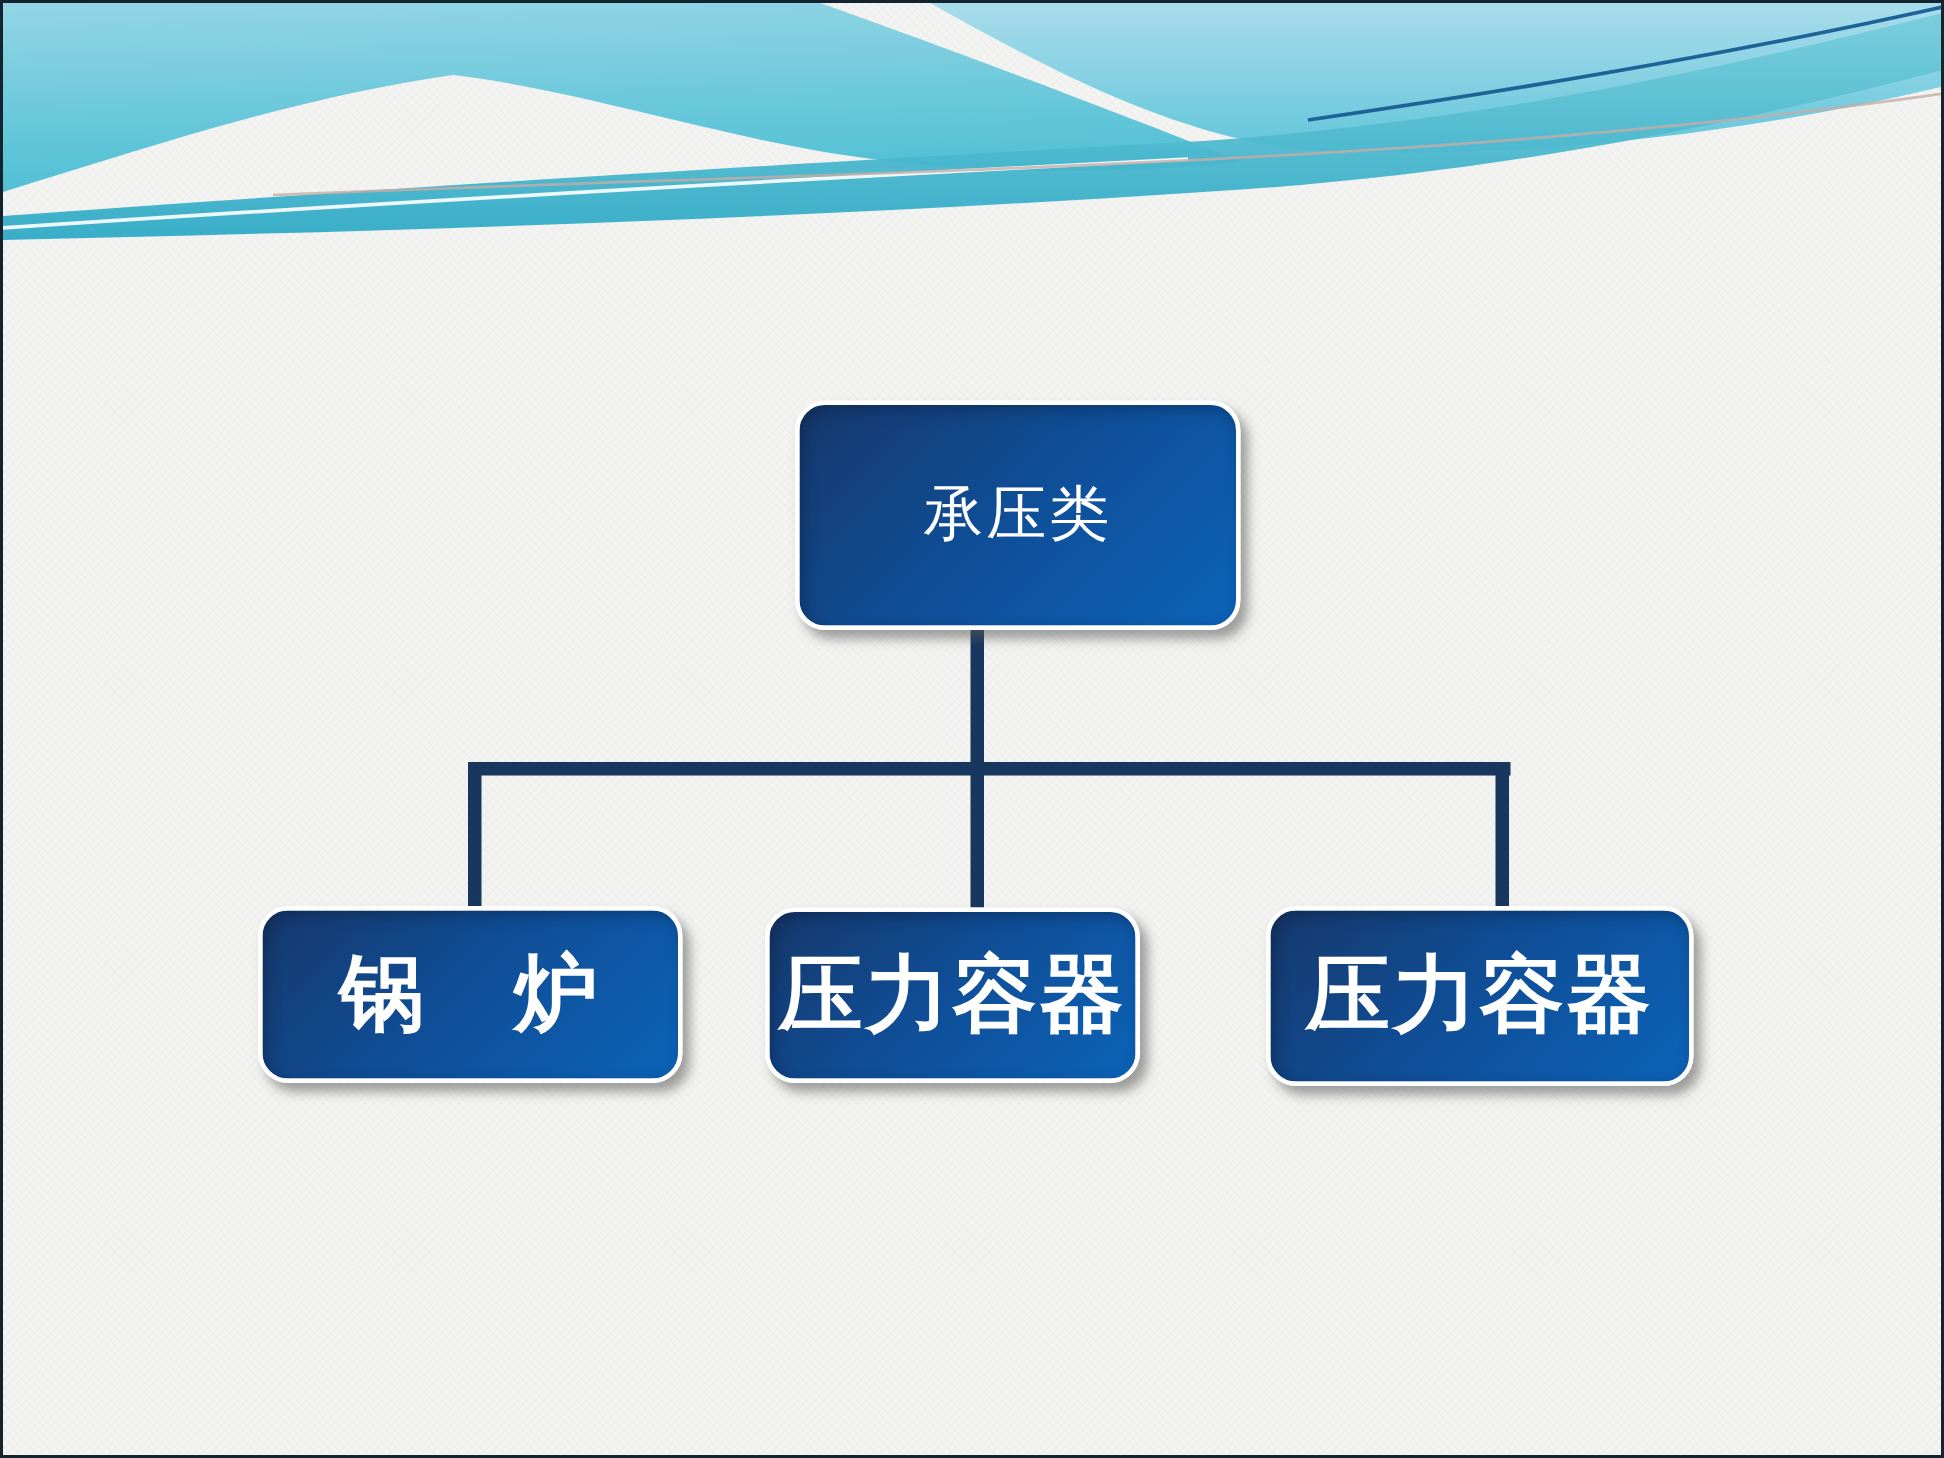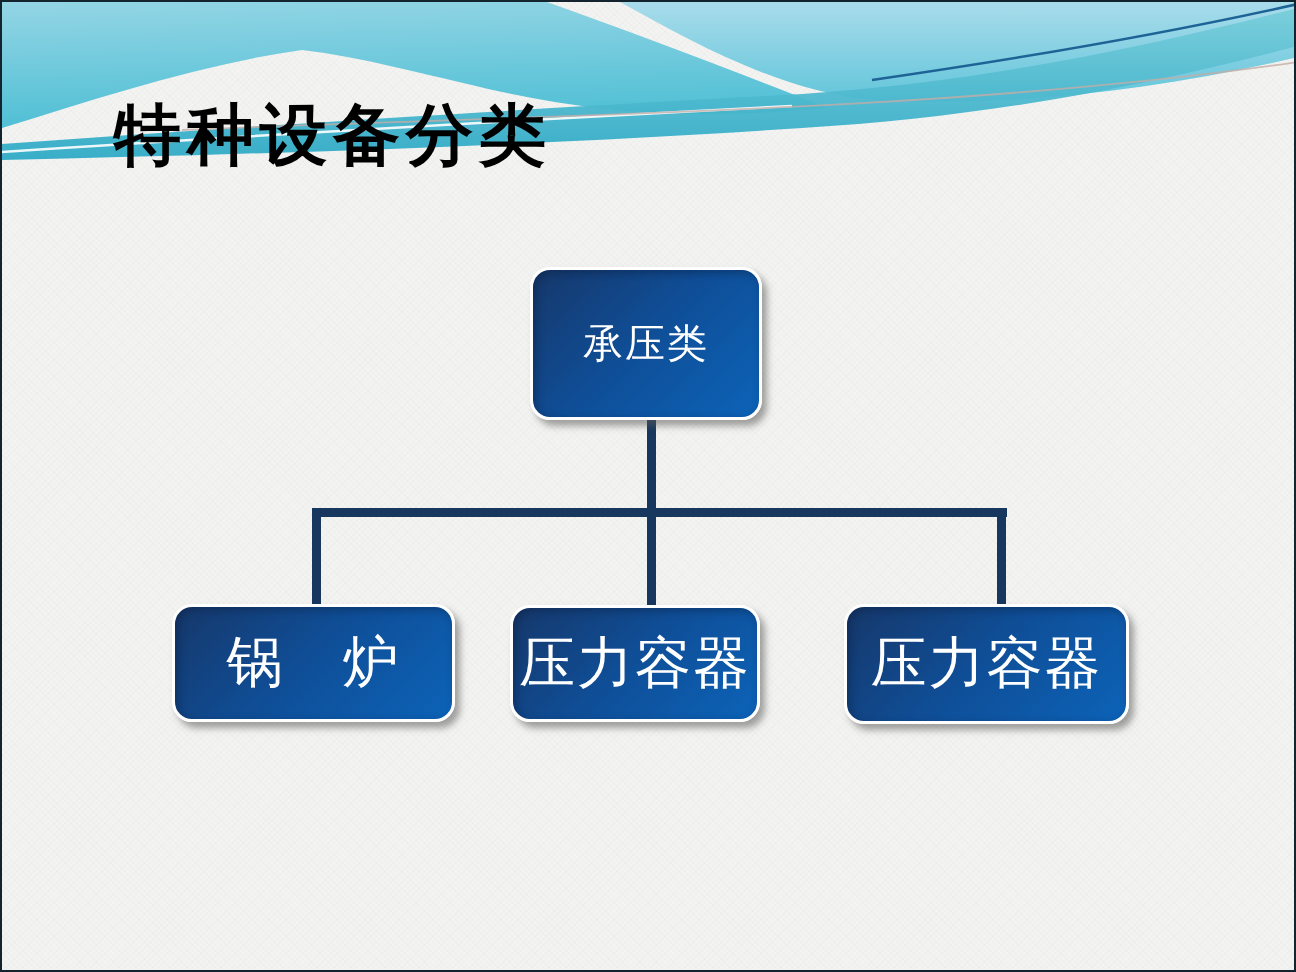--- a/index.html
+++ b/index.html
@@ -23,23 +23,23 @@
   }
   .node{
     position:absolute;
     display:flex;flex-direction:column;align-items:center;justify-content:center;
     box-sizing:border-box;
     color:#fff;text-align:center;
     border:3px solid #fff;border-radius:20px;
     background:linear-gradient(135deg,#16386B 0%,#0F4E97 48%,#0C63B8 100%);
     box-shadow:5px 6px 7px rgba(90,90,90,.55), inset 3px 3px 9px rgba(8,24,52,.38);
   }
-  .node-root{left:528px;top:265px;width:232px;height:153px;
+  .node-root{left:528px;top:265px;width:297px;height:153px;
     font-size:40px;line-height:51px;letter-spacing:2px;font-weight:500;}
-  .node-child{top:602px;height:118px;font-size:56px;letter-spacing:2px;font-weight:400;}
+  .node-child{top:602px;height:118px;font-size:56px;letter-spacing:2px;font-weight:700;}
   #node-boiler{left:170px;width:283px;}
   #node-vessel{left:508px;width:250px;top:603px;height:117px;}
   #node-piping{left:842px;width:285px;height:120px;}
   .connector{position:absolute;background:#17375E;}
   #conn-stem{left:645px;top:417px;width:9px;height:186px;}
   #conn-crossbar{left:310px;top:506px;width:695px;height:9px;}
   #conn-drop-left{left:310px;top:506px;width:9px;height:96px;}
   #conn-drop-right{left:995px;top:506px;width:9px;height:96px;}
 </style>
 </head>
@@ -69,21 +69,20 @@
 
     <path d="M0,142 C300,120 600,103 800,92 C1000,78 1160,40 1296,6 L1296,44 C1150,82 990,115 800,126 C560,142 280,152 0,158 Z" fill="url(#gC)" opacity="0.95"></path>
 
     <path d="M0,150 C300,130 560,116 790,104" stroke="#FFFFFF" stroke-width="2.5" fill="none" opacity="0.9"></path>
 
     <path d="M870,78 C1050,52 1180,28 1296,2" stroke="#1E6396" stroke-width="2.5" fill="none"></path>
 
     <path d="M180,128 C560,112 950,110 1296,60" stroke="#C4ACA6" stroke-width="1.8" fill="none" opacity="0.8"></path>
   </svg>
 
-  <h1 class="title">特种设备分类</h1>
 
   <div>
 
     <div class="connector" id="conn-stem"></div>
     <div class="connector" id="conn-crossbar"></div>
     <div class="connector" id="conn-drop-left"></div>
     <div class="connector" id="conn-drop-right"></div>
 
     <div class="node node-root">
       <div>承压类</div>

